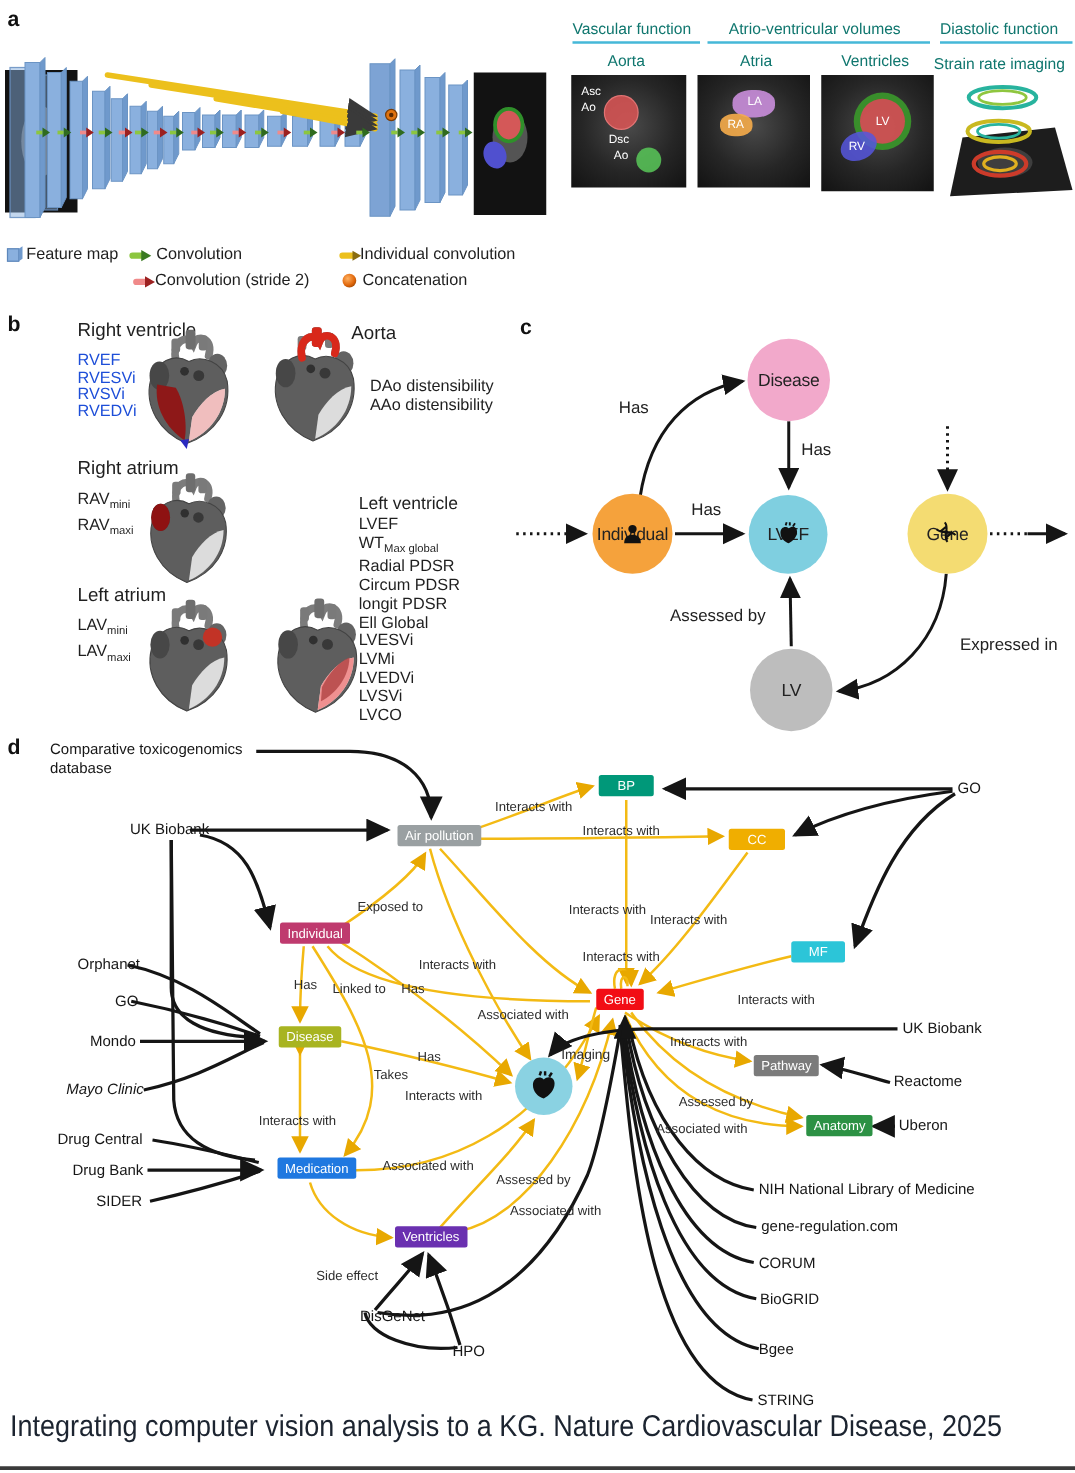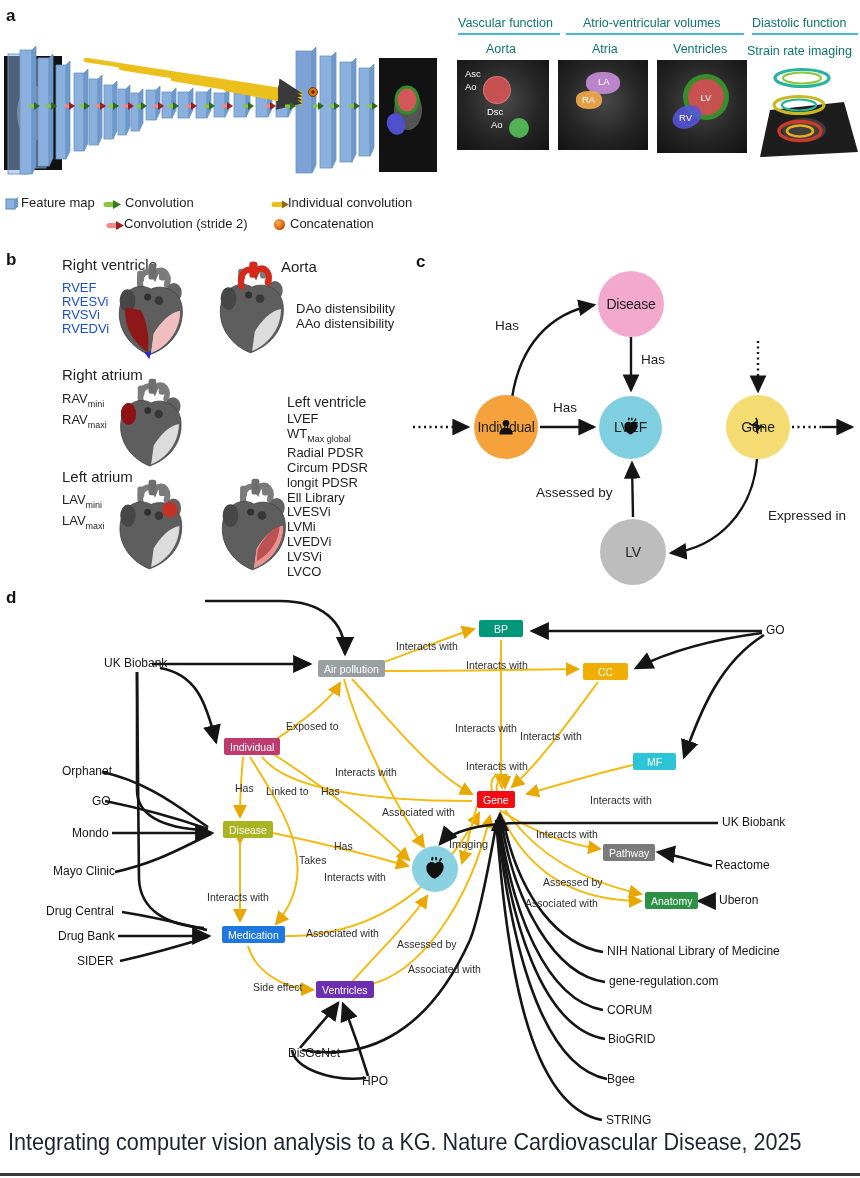--- a/index.html
+++ b/index.html
@@ -285,21 +285,21 @@
   <div><span>LAV</span><sub>maxi</sub></div>
 </div>
 
 <div class="ttl" style="left:287px;top:394px;font-size:14px;">Left ventricle</div>
 <div class="met2" style="left:287px;top:412px;line-height:14.8px;">
   <div>LVEF</div>
   <div><span>WT</span><sub>Max global</sub></div>
   <div>Radial PDSR</div>
   <div>Circum PDSR</div>
   <div>longit PDSR</div>
-  <div>Ell Library</div>
+  <div>Ell Global</div>
   <div>LVESVi</div>
   <div>LVMi</div>
   <div>LVEDVi</div>
   <div>LVSVi</div>
   <div>LVCO</div>
 </div>
 
 <svg style="left:108px;top:262px;" width="88" height="98" viewBox="0 0 100 112">
   <use href="#heart-base"></use>
   <path d="M49,104 C68,96 82,78 82,56 C70,58 59,70 52,82 Z" fill="#f2baba" opacity="0.9"></path>
@@ -450,25 +450,26 @@
 <div class="node" style="left:603px;top:844px;background:#7b7b7b;">Pathway</div>
 <div class="node" style="left:645px;top:892px;background:#2c9144;">Anatomy</div>
 <div style="position:absolute;left:412px;top:846px;width:46px;height:46px;border-radius:50%;background:#8ad2e2;display:flex;align-items:center;justify-content:center;z-index:5;">
   <svg width="26" height="26" viewBox="0 0 24 24">
         <path d="M12,7 C9,4 4,6 4,11 C4,16 8,20 12,21 C16,19 20,15 20,10 C20,5 15,4 12,7 Z" fill="#111"></path>
         <path d="M9,4 L10,1 M13,4 L13,1 M16,5 L18,2" stroke="#111" stroke-width="1.8" fill="none"></path>
       </svg>
 </div>
 <div class="lbl" style="left:449px;top:838px;font-size:11px;">Imaging</div>
 
+<div class="src" style="left:40px;top:592px;width:165px;line-height:15px;white-space:normal;">Comparative toxicogenomics database</div>
 <div class="src" style="left:104px;top:656px;">UK Biobank</div>
 <div class="src" style="left:62px;top:764px;">Orphanet</div>
 <div class="src" style="left:92px;top:794px;">GO</div>
 <div class="src" style="left:72px;top:826px;">Mondo</div>
-<div class="src" style="left:53px;top:864px;">Mayo Clinic</div>
+<div class="src" style="left:53px;top:864px;font-style:italic;">Mayo Clinic</div>
 <div class="src" style="left:46px;top:904px;">Drug Central</div>
 <div class="src" style="left:58px;top:929px;">Drug Bank</div>
 <div class="src" style="left:77px;top:954px;">SIDER</div>
 <div class="src" style="left:766px;top:623px;">GO</div>
 <div class="src" style="left:722px;top:815px;">UK Biobank</div>
 <div class="src" style="left:715px;top:858px;">Reactome</div>
 <div class="src" style="left:719px;top:893px;">Uberon</div>
 <div class="src" style="left:607px;top:944px;">NIH National Library of Medicine</div>
 <div class="src" style="left:609px;top:974px;">gene-regulation.com</div>
 <div class="src" style="left:607px;top:1003px;">CORUM</div>
@@ -493,18 +494,18 @@
 <div class="lbl" style="left:382px;top:806px;">Associated with</div>
 <div class="lbl" style="left:334px;top:840px;">Has</div>
 <div class="lbl" style="left:299px;top:854px;">Takes</div>
 <div class="lbl" style="left:324px;top:871px;">Interacts with</div>
 <div class="lbl" style="left:207px;top:891px;">Interacts with</div>
 <div class="lbl" style="left:306px;top:927px;">Associated with</div>
 <div class="lbl" style="left:543px;top:876px;">Assessed by</div>
 <div class="lbl" style="left:525px;top:897px;">Associated with</div>
 <div class="lbl" style="left:397px;top:938px;">Assessed by</div>
 <div class="lbl" style="left:408px;top:963px;">Associated with</div>
-<div class="lbl" style="left:253px;top:981px;">Side effect</div>
+<div class="lbl" style="left:253px;top:1015px;">Side effect</div>
 
 <div class="cap" style="left:8px;top:1128px;">Integrating computer vision analysis to a KG. Nature Cardiovascular Disease, 2025</div>
 <div style="position:absolute;left:0;top:1173px;width:860px;height:3px;background:#3a3a3a;"></div>
 
 </div>
 
 </body></html>

